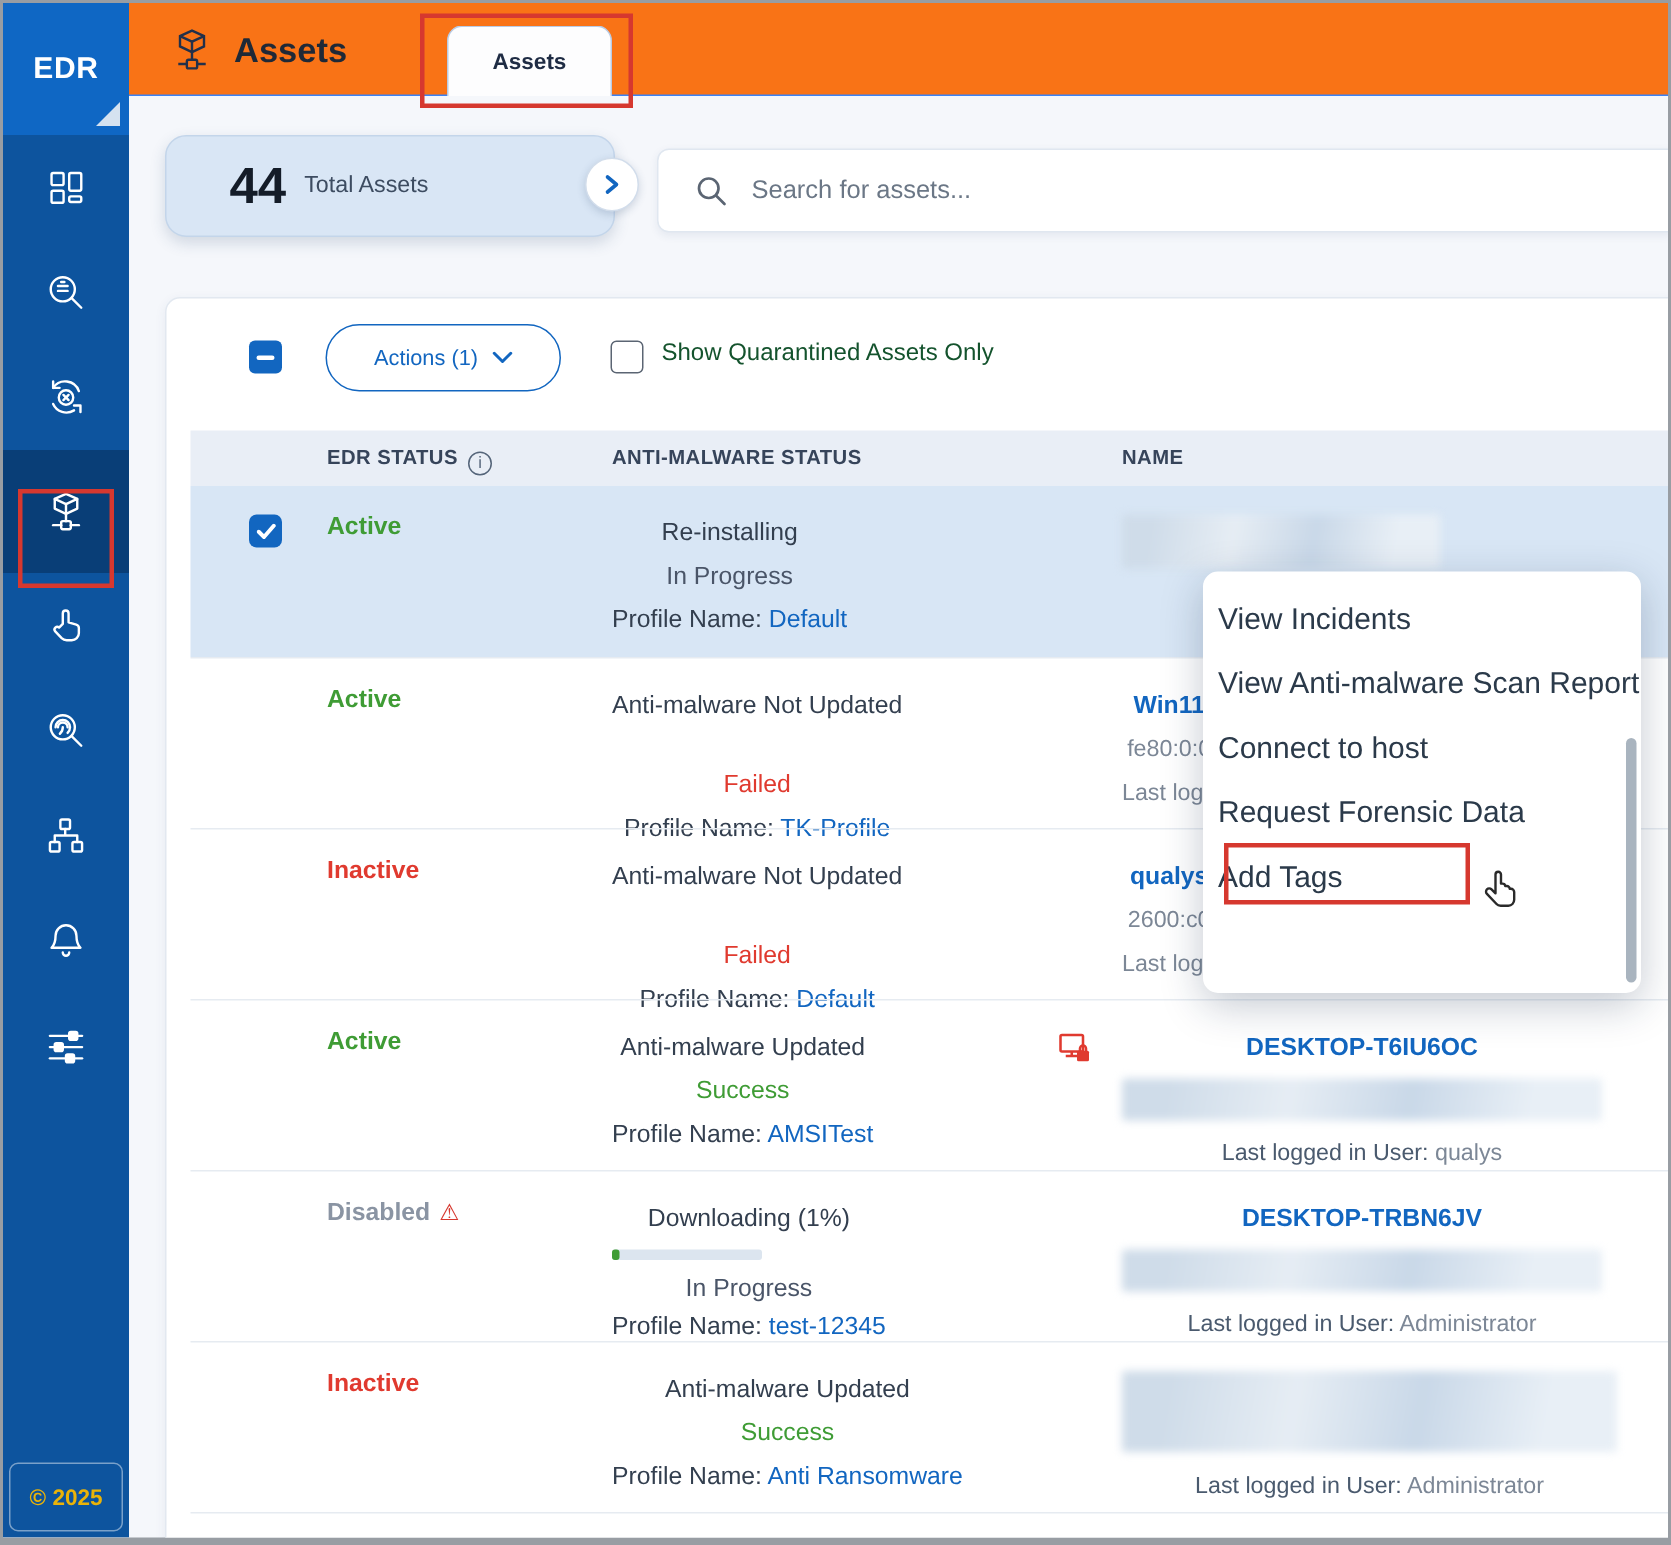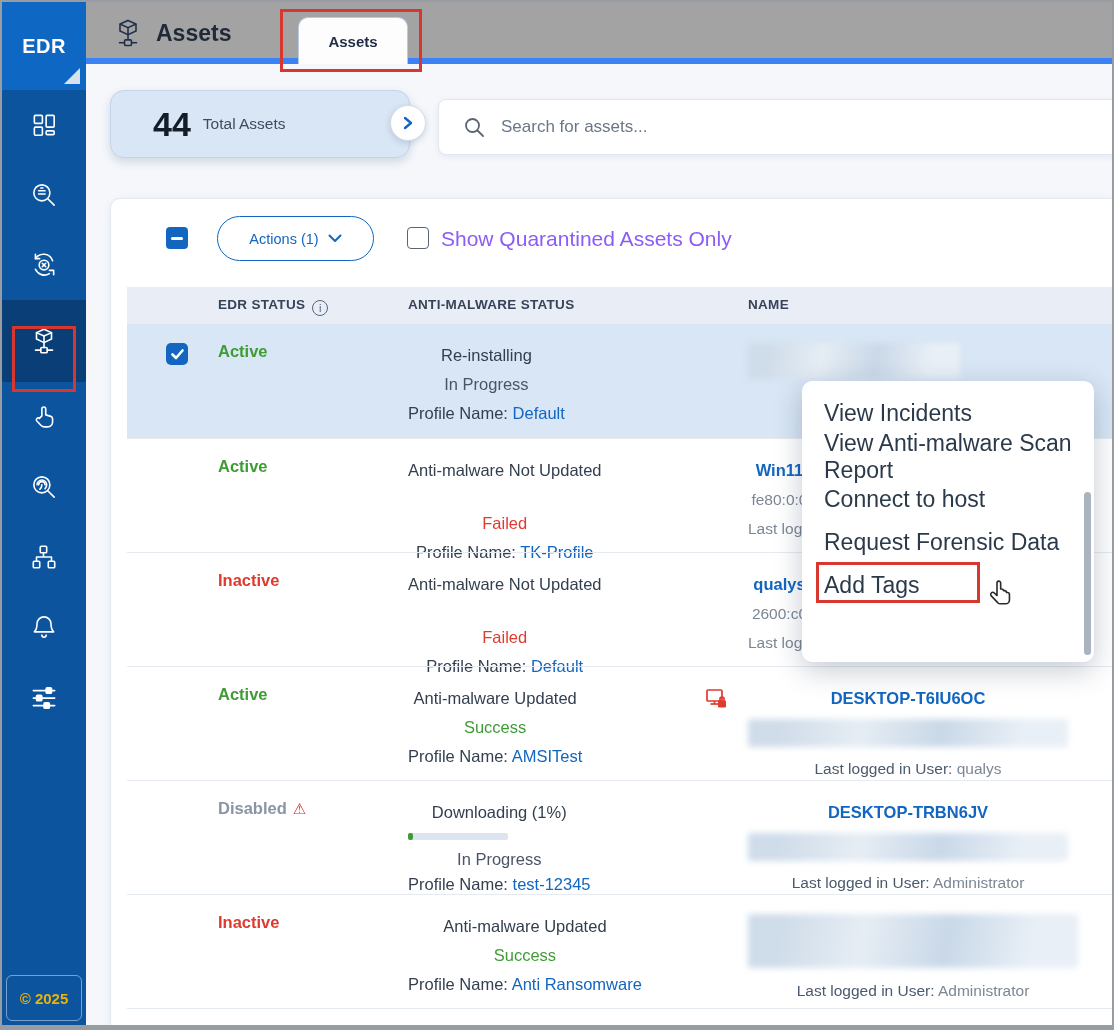--- a/index.html
+++ b/index.html
@@ -17,22 +17,22 @@
     border-left:16px solid transparent; border-bottom:16px solid #d5e2f0; }
   .nav{ position:absolute; top:88px; left:0; width:84px; }
   .nav-item{ width:84px; height:70px; display:flex; align-items:center; justify-content:center; cursor:pointer; }
   .nav-item.active{ background:#093e77; height:82px; }
   .nav-item svg{ width:30px; height:30px; stroke:#fff; fill:none; stroke-width:1.5; stroke-linecap:round; stroke-linejoin:round; }
   .copyright{ position:absolute; left:4px; bottom:4px; width:76px; height:46px;
     border:1px solid rgba(255,255,255,.45); border-radius:6px;
     color:#eab308; font-size:15px; font-weight:bold; display:flex; align-items:center; justify-content:center; }
 
   
-  .topbar{ position:absolute; left:84px; top:0; right:0; height:62px; background:#a3a3a3;
-    border-bottom:6px solid #3b82f6; z-index:5; }
+  .topbar{ position:absolute; left:84px; top:0; right:0; height:62px; background:#f97316;
+    border-bottom:1px solid #3b82f6; z-index:5; }
   .page-title{ position:absolute; left:26px; top:14px; display:flex; align-items:center; gap:12px; }
   .page-title svg{ width:32px; height:34px; stroke:#22304a; fill:none; stroke-width:1.4; }
   .page-title .t{ font-size:23px; font-weight:bold; color:#1f2937; }
   .tab{ position:absolute; left:212px; top:15px; width:110px; height:47px; background:#fdfdfe;
     border:1px solid #b9cbe4; border-bottom:none; border-radius:10px 10px 0 0;
     display:flex; align-items:center; justify-content:center; font-size:15px; font-weight:bold; color:#1f2c44; }
 
   
   .annot{ position:absolute; border:3px solid #d6382f; z-index:60; pointer-events:none; }
   .annot-tab{ left:278px; top:7px; width:142px; height:63px; }
@@ -63,21 +63,21 @@
 
   .tc-toolbar{ position:absolute; left:0; top:0; width:100%; height:88px; }
   .cb{ width:22px; height:22px; border-radius:4px; }
   .cb-indet{ position:absolute; left:55px; top:28px; background:#1266c0; display:flex; align-items:center; justify-content:center; cursor:pointer; }
   .cb-indet .bar{ width:12px; height:3px; background:#fff; border-radius:2px; }
   .actions-btn{ position:absolute; left:106px; top:17px; width:157px; height:45px; background:#fff;
     border:1.5px solid #1266c0; border-radius:23px; display:flex; align-items:center; justify-content:center; gap:9px;
     color:#1266c0; font-size:14.5px; cursor:pointer; }
   .actions-btn svg{ width:14px; height:9px; stroke:#1266c0; fill:none; stroke-width:2; stroke-linecap:round; stroke-linejoin:round; }
   .cb-empty{ position:absolute; left:296px; top:28px; background:#fff; border:1.6px solid #5b6573; border-radius:4px; cursor:pointer; }
-  .filter-lbl{ position:absolute; left:330px; top:28px; font-size:21px; color:#8b5cf6; }
+  .filter-lbl{ position:absolute; left:330px; top:28px; font-size:16px; color:#14532d; }
 
   .thead{ position:absolute; left:16px; top:88px; right:0; height:37px; background:#e9eef6;
     font-size:13.5px; font-weight:bold; color:#36445a; letter-spacing:.3px; }
   .thead .th{ position:absolute; top:10px; }
   .th-status{ left:91px; } .th-am{ left:281px; } .th-name{ left:621px; }
   .info-i{ display:inline-block; width:16px; height:16px; border:1.2px solid #55657a; border-radius:50%;
     font-size:11px; font-weight:normal; text-align:center; line-height:14px; color:#55657a; margin-left:7px; vertical-align:-3px; }
 
   .rows{ position:absolute; left:16px; top:125px; right:0; bottom:0;text-align:center; }
   .row{ position:relative; height:114px; border-top:1px solid #e6ebf1; cursor:pointer; }
@@ -99,21 +99,21 @@
   .last .ll{ color:#4a5a6e; }
   .blur-block{ background:linear-gradient(100deg,#cfdce9 10%,#e6edf4 35%,#c9d8e8 60%,#e8eff6 85%); filter:blur(3px); border-radius:2px; }
   .progress{ width:100px; height:7px; background:#dce5ef; border-radius:2px; margin:6px 0 7px 0; position:relative; }
   .progress .fill{ position:absolute; left:0; top:0; height:7px; width:5%; background:#3f9c35; border-radius:2px; }
   .quar-icon{ position:absolute; left:-45px; top:2px; width:26px; height:26px; }
   .quar-icon svg{ width:26px; height:26px; stroke:#e03a2f; fill:none; stroke-width:1.7; stroke-linejoin:round; }
 
   
   .ctx-menu{ position:absolute; left:800px; top:379px; width:292px; height:281px; background:#fff;
     border-radius:10px; box-shadow:0 8px 28px rgba(20,40,70,.25); z-index:50; padding-top:11px; }
-  .ctx-item{ height:43px; display:flex; align-items:center; padding-left:22px; font-size:23px; color:#2b3a4a; cursor:pointer; }
+  .ctx-item{ height:43px; display:flex; align-items:center; padding-left:10px; font-size:20px; color:#2b3a4a; cursor:pointer; }
   .ctx-item.hl{ background:#edf2f9; }
   .ctx-scroll{ position:absolute; right:3px; top:111px; width:7px; height:163px; background:#a9b4bf; border-radius:4px; cursor:grab; }
   .annot-menu{ left:814px; top:560px; width:164px; height:41px; }
   .cursor-hand{ position:absolute; left:985px; top:577px; width:28px; height:32px; z-index:70; pointer-events:none; }
 </style>
 </head>
 <body>
 
 <div class="screen">
 

